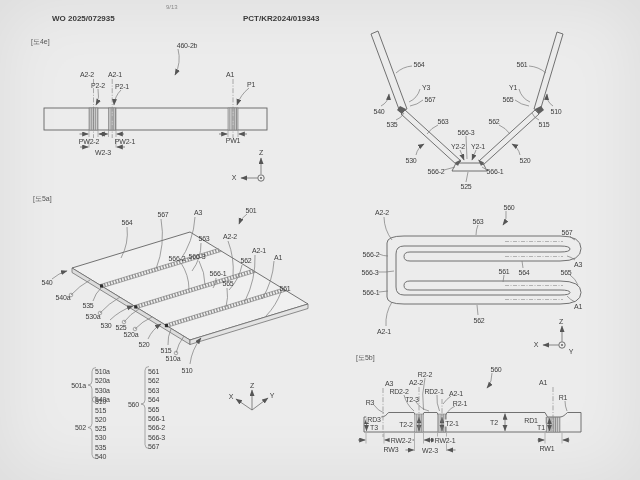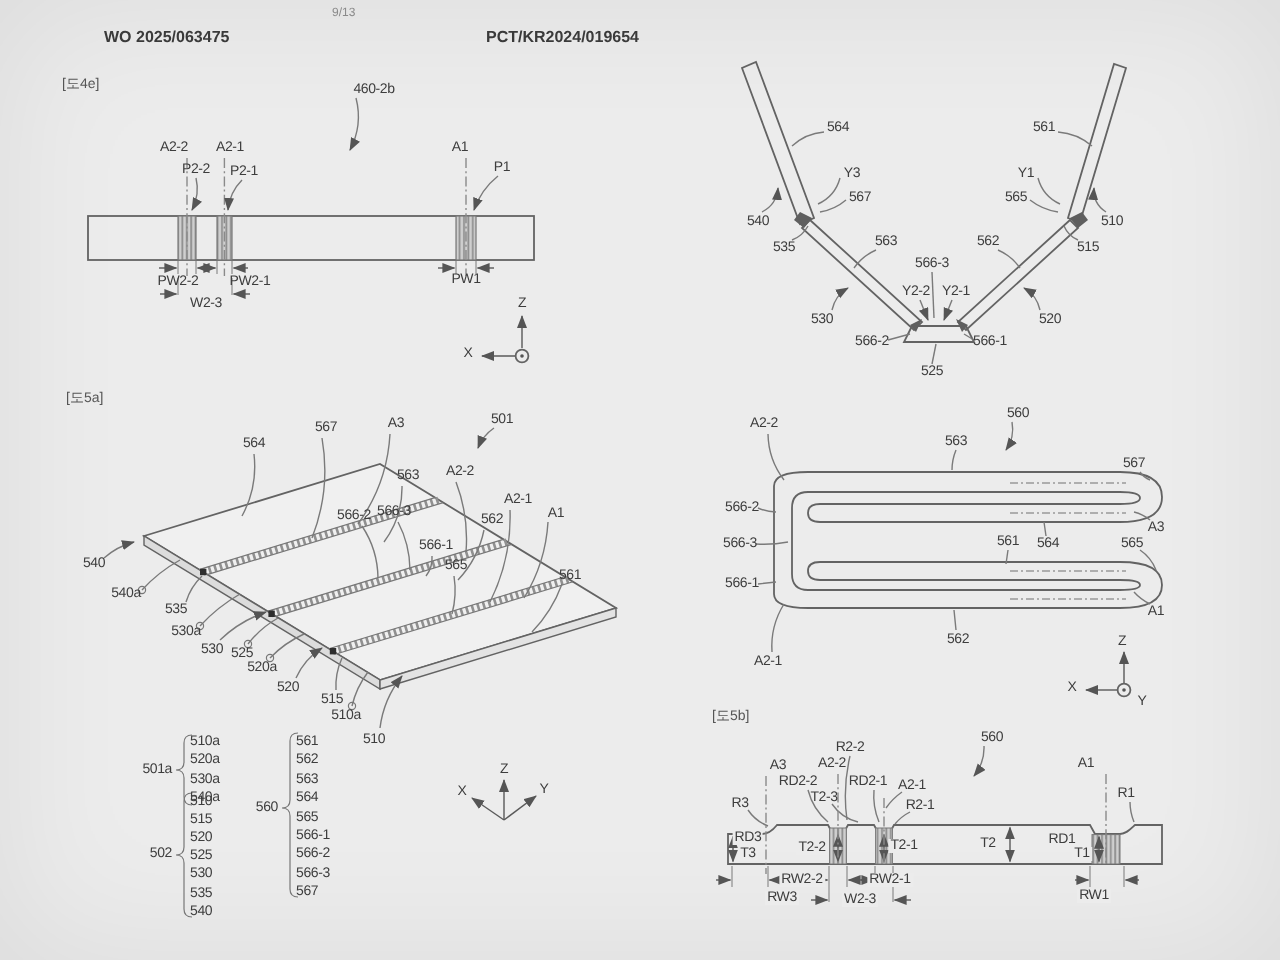--- a/index.html
+++ b/index.html
@@ -224,22 +224,22 @@
         <path d="M437,395 Q436.2739759324978,403.30875376054723 439.5,411" class="leader"></path>
         <path d="M451,396 Q446.29289321881345,399.29289321881345 443,404" class="leader"></path>
         <path d="M442,399 V433" class="dashline"></path>
         <path d="M455,406 Q450.62530495244556,408.219131190557 447.5,412" class="leader"></path>
         <path d="M553,387 V433" class="dashline"></path>
         <path d="M565,401 Q565.0194193243091,406.1961161351382 567,411" class="leader"></path>
       </g>
   </svg>
 
   <div class="pgnum" style="left:166px;top:4px;">9/13</div>
-  <div class="hdr" style="left:52px;top:14px;">WO 2025/063475</div>
-  <div class="hdr" style="left:243px;top:14px;">PCT/KR2024/019654</div>
+  <div class="hdr" style="left:52px;top:14px;">WO 2025/072935</div>
+  <div class="hdr" style="left:243px;top:14px;">PCT/KR2024/019343</div>
 
   <div class="figtag" style="left:31px;top:37px;">[도4e]</div>
   <div class="figtag" style="left:33px;top:194px;">[도5a]</div>
   <div class="figtag" style="left:356px;top:353px;">[도5b]</div>
 
   <div id="labels">
       <div class="lbl" style="left: 187px; top: 45px;">460-2b</div>
       <div class="lbl" style="left: 87px; top: 74px;">A2-2</div>
       <div class="lbl" style="left: 98px; top: 85px;">P2-2</div>
       <div class="lbl" style="left: 115px; top: 74px;">A2-1</div>

